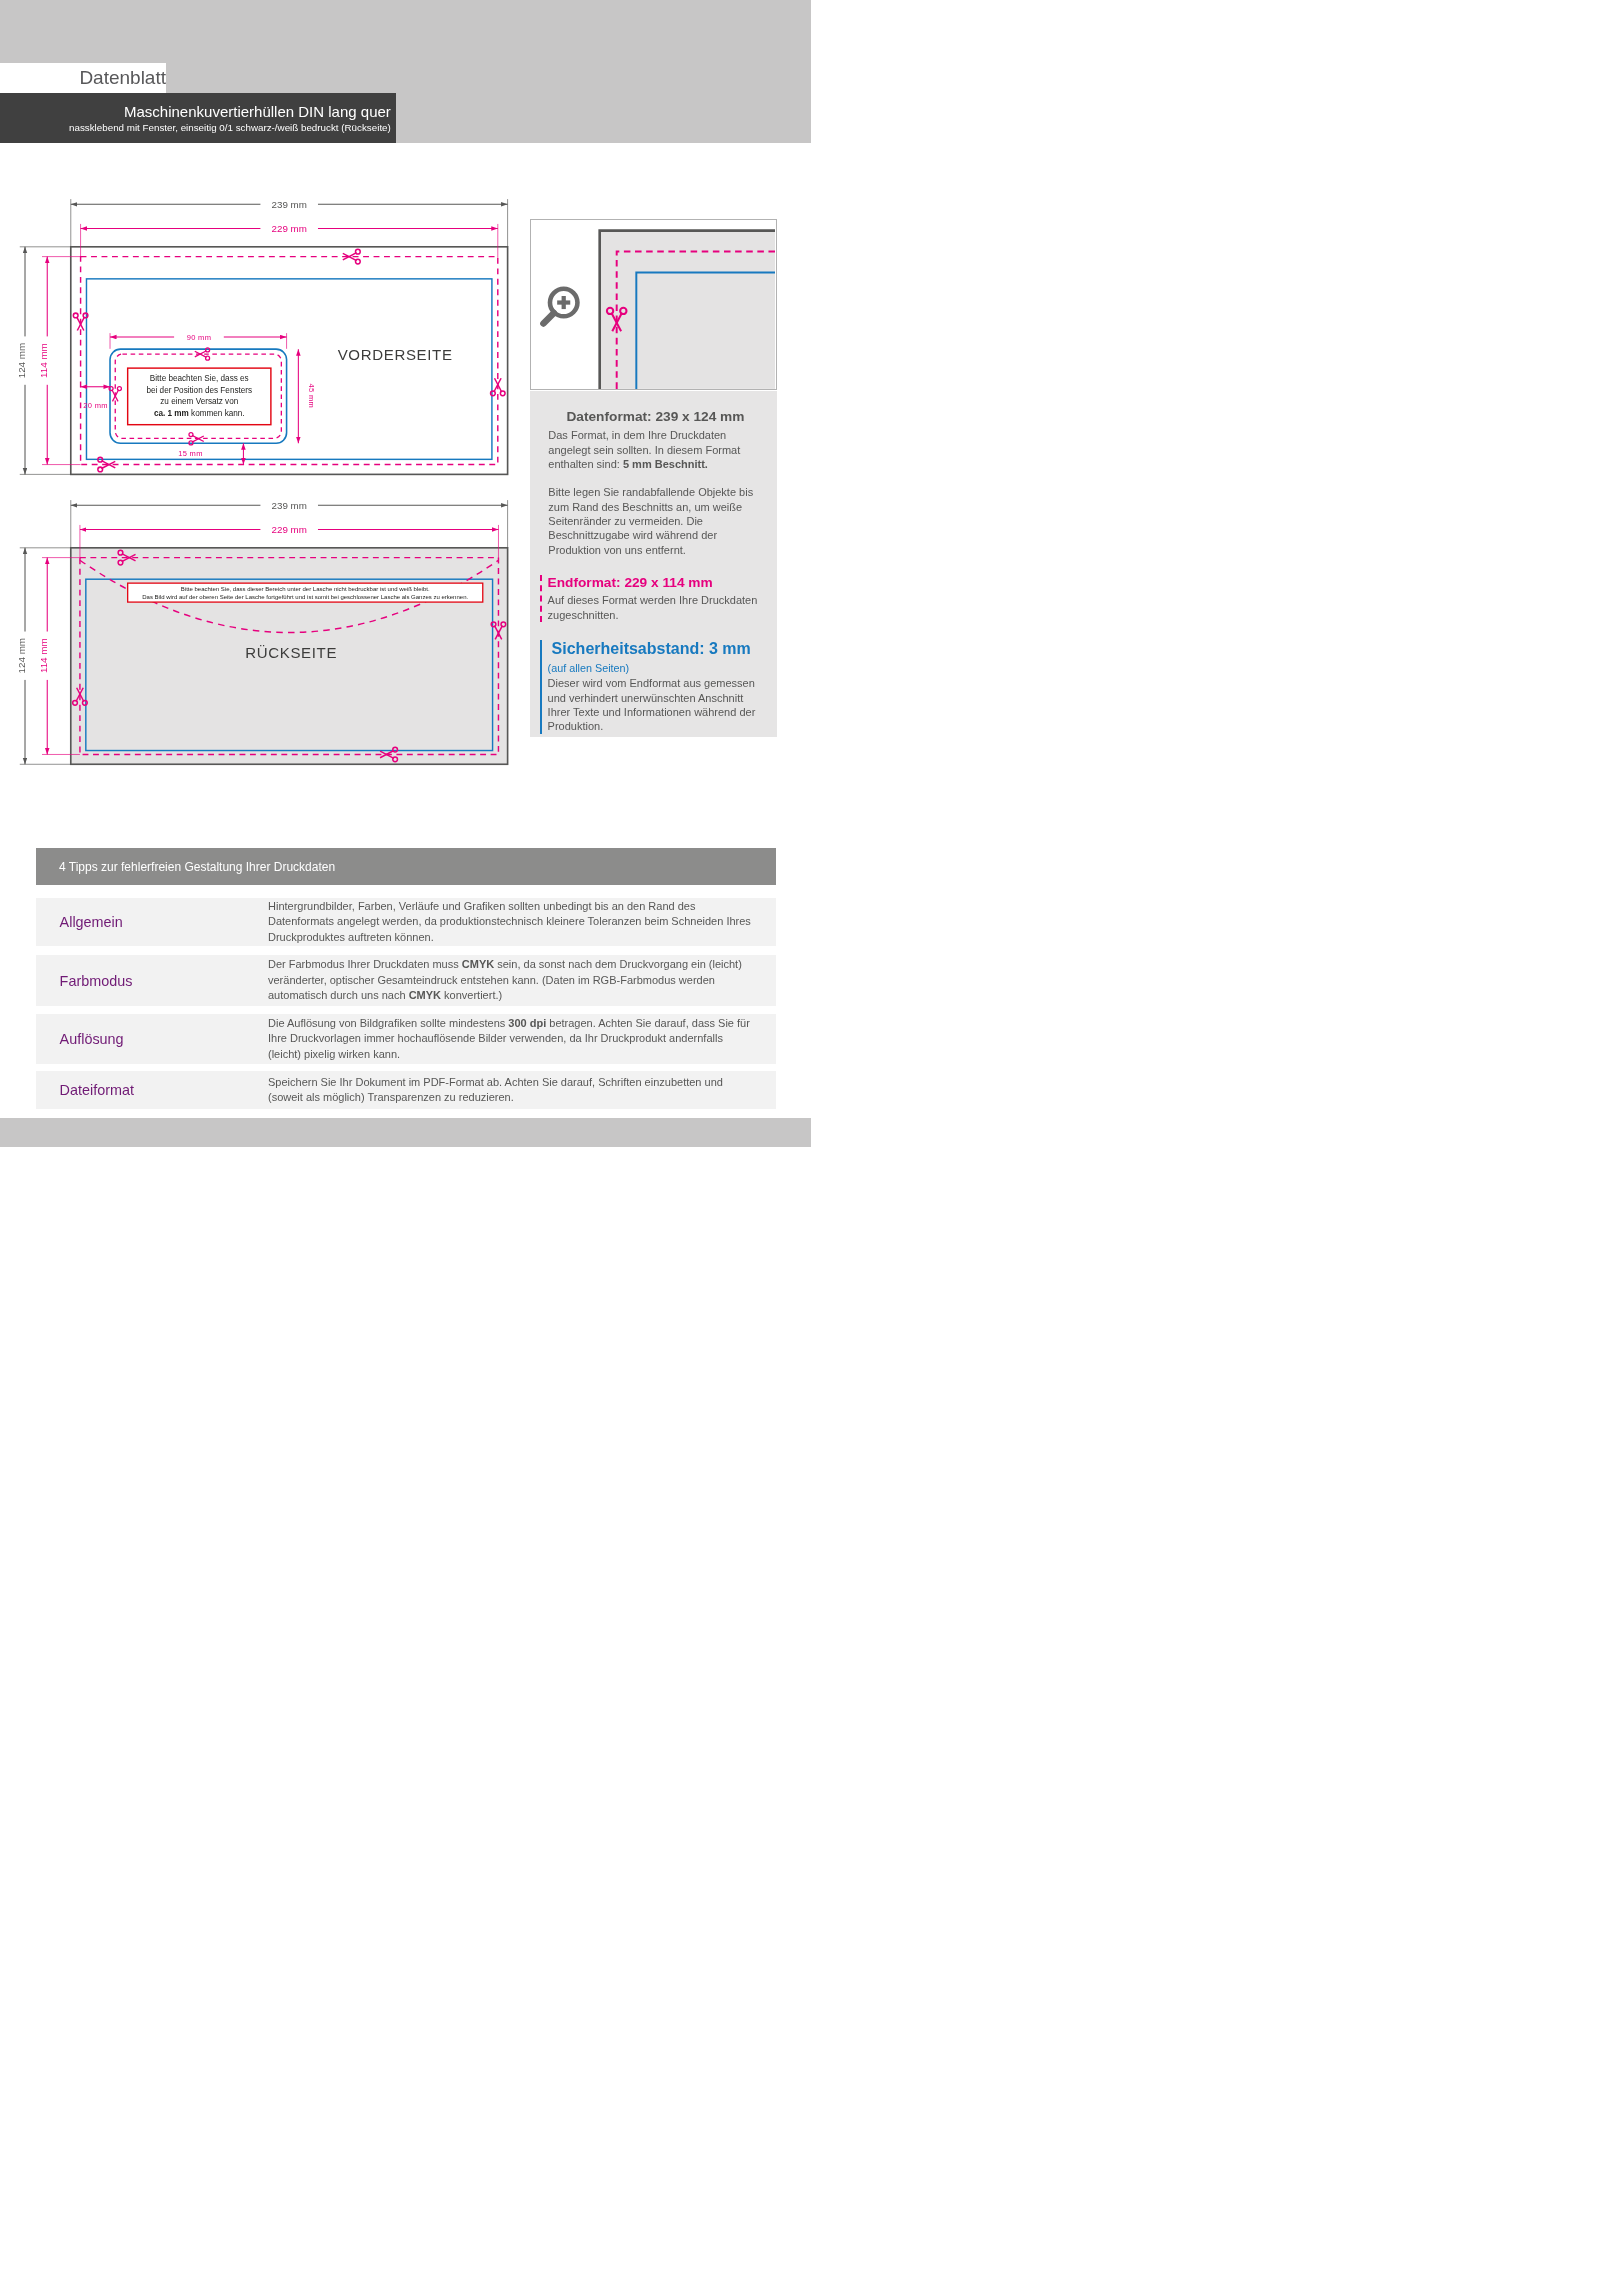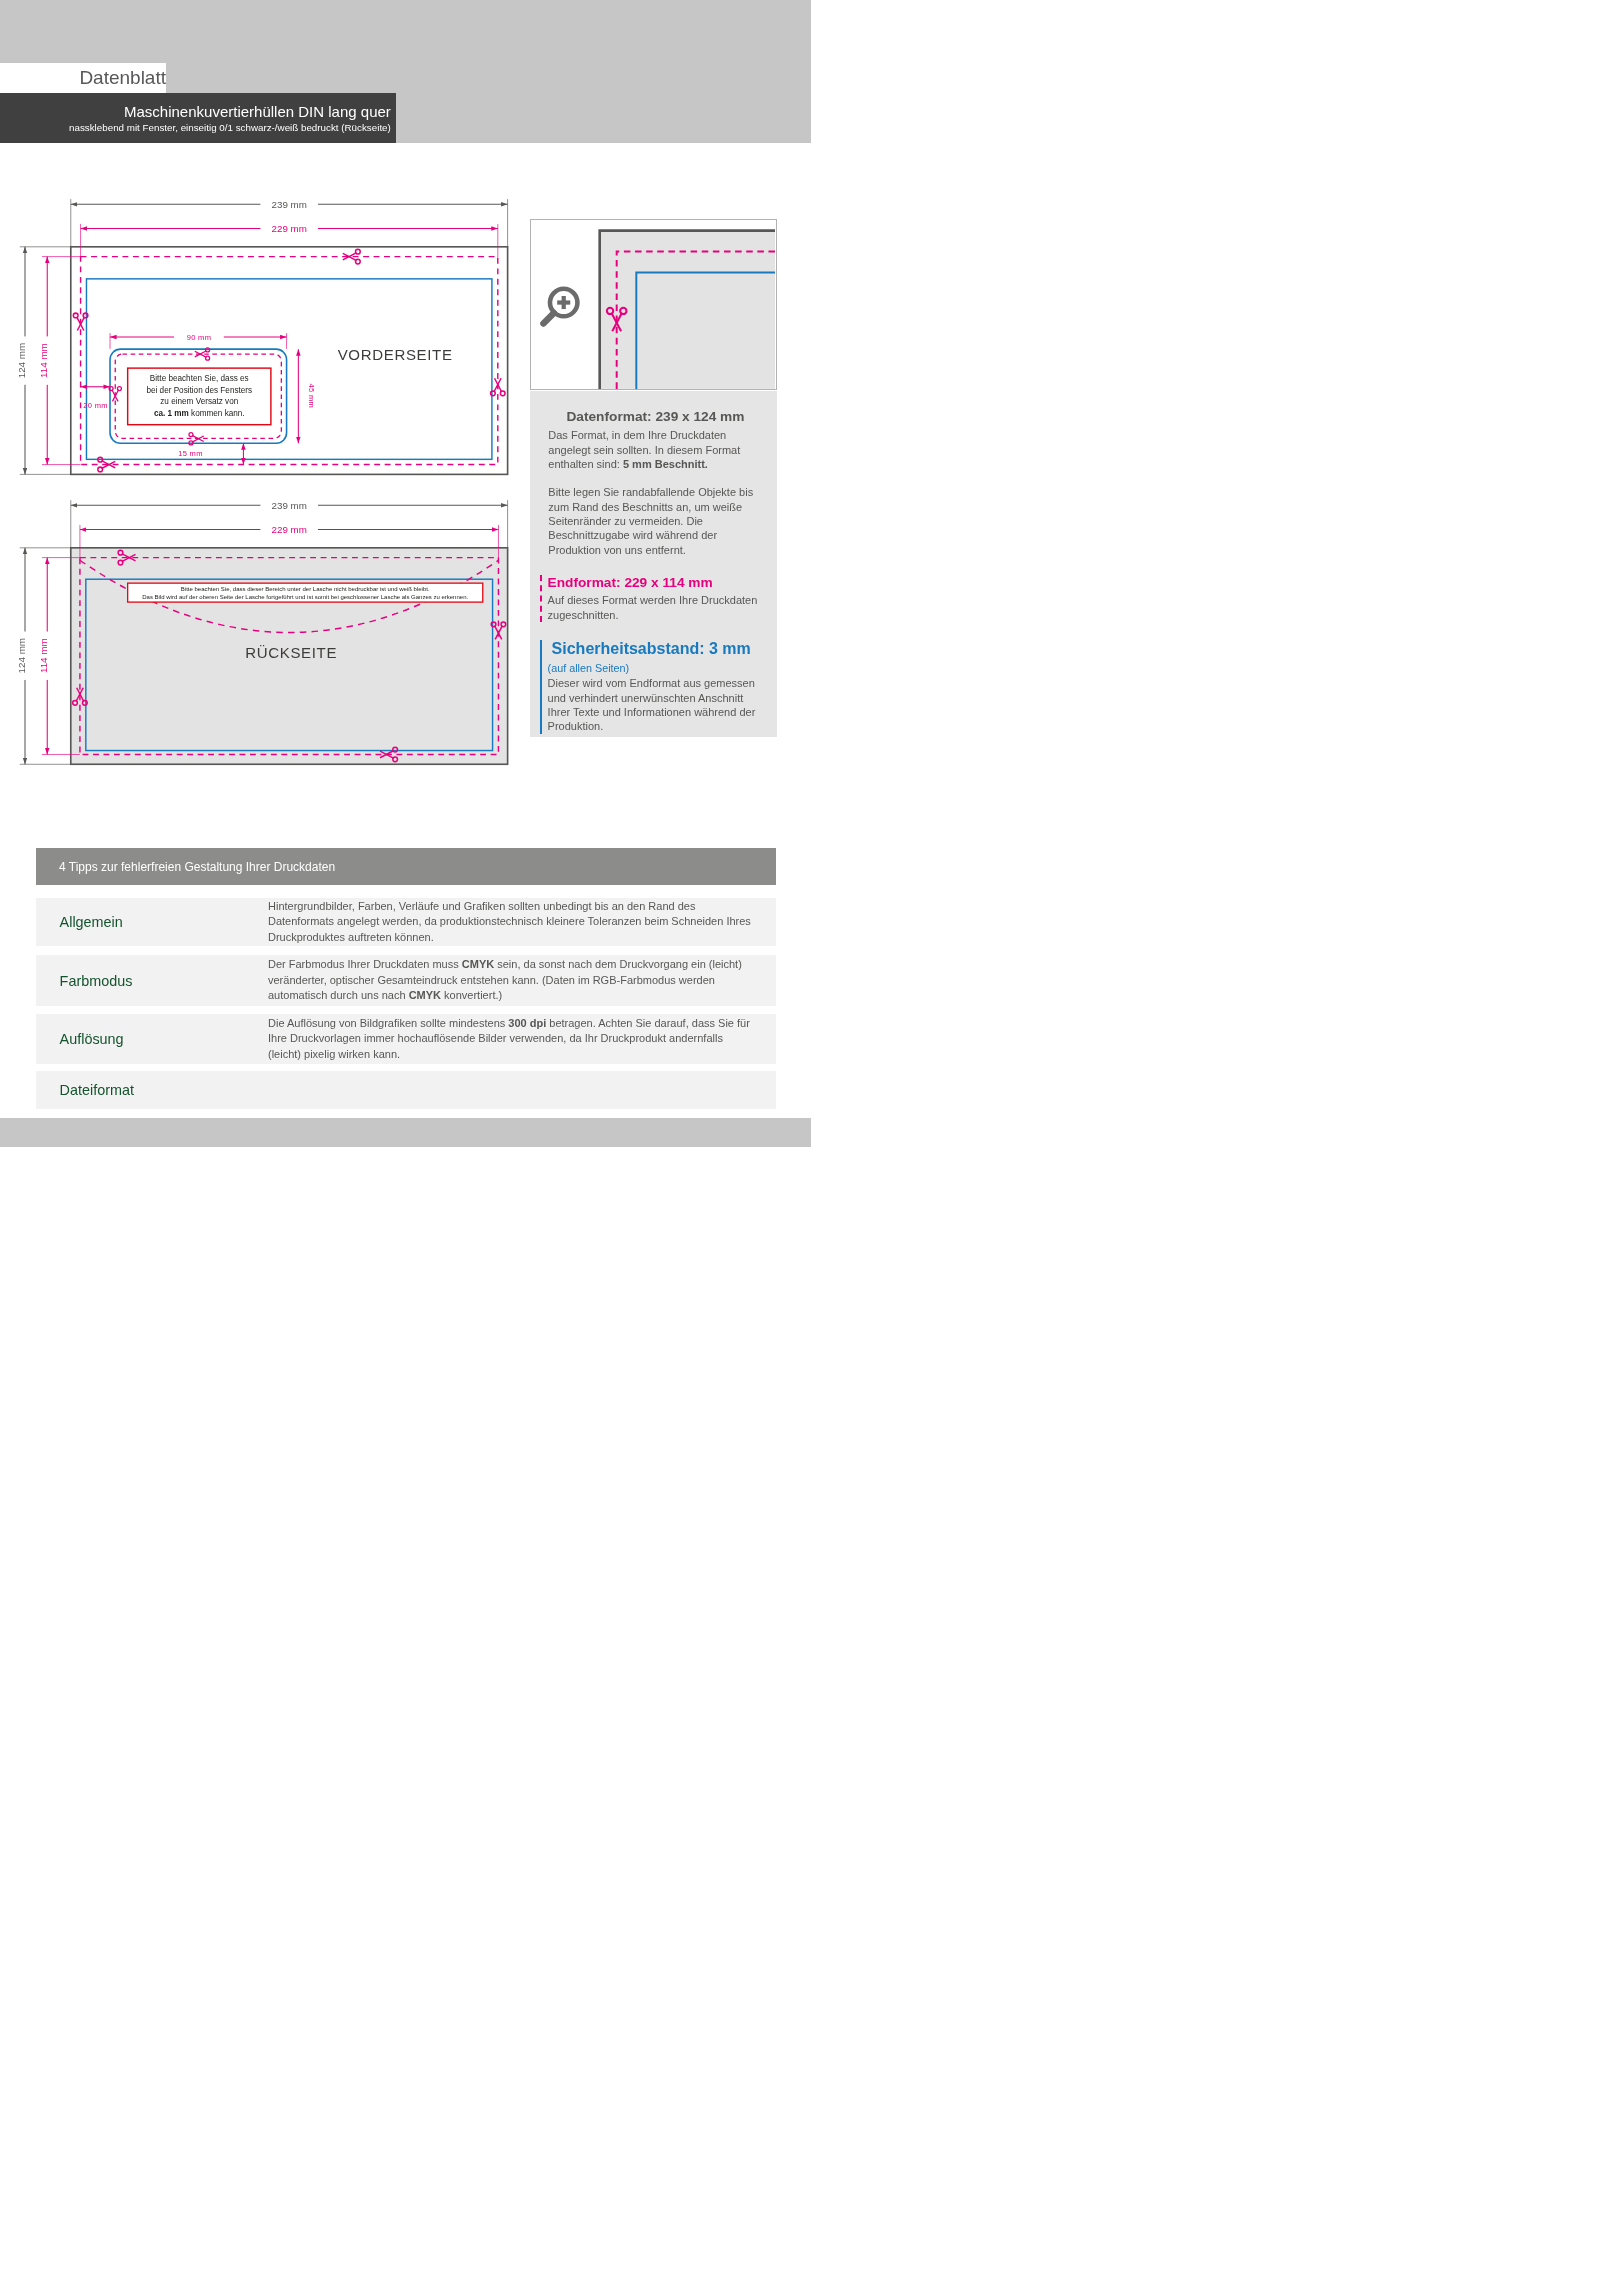--- a/index.html
+++ b/index.html
@@ -28,21 +28,21 @@
   .blk-end{border-left:2.6px dashed #e6007e;}
   .blk-sich{border-left:2.6px solid #1779bf;}
   .be-title{font-size:13.7px;font-weight:700;color:#e6007e;margin:0 0 3.3px 0;}
   .bs-title{font-size:16px;font-weight:700;color:#1779bf;margin:4px;}
   .bs-sub{font-size:10.8px;color:#1779bf;margin:1.3px 0 2.6px 0;}
   
   .tips-banner{position:absolute;left:36px;top:848px;width:740px;height:37px;background:#8c8c8b;
                display:flex;align-items:center;}
   .tips-banner span{color:#fff;font-size:12px;padding-left:23px;}
   .tip-row{position:absolute;left:36px;width:740px;background:#f2f2f2;display:flex;align-items:center;box-sizing:border-box;}
-  .tip-label{width:232px;padding-left:23.6px;font-size:14.4px;color:#14532d;box-sizing:border-box;flex:none;}
+  .tip-label{width:232px;padding-left:23.6px;font-size:14.4px;color:#701a75;box-sizing:border-box;flex:none;}
   .tip-text{flex:1;padding-right:22px;font-size:11px;line-height:1.4;color:#575756;}
   .b{font-weight:700;}
   .footer-band{position:absolute;left:0;top:1118px;width:811px;height:29.4px;background:#c7c6c6;}
   
   svg text{font-family:"Liberation Sans", sans-serif;}
   .dimG{stroke:#575756;stroke-width:1.6;}
   .dimM{stroke:#e6007e;stroke-width:1.6;}
   .projG{stroke:#575756;stroke-width:1;}
   .projM{stroke:#e6007e;stroke-width:1;}
   .lblG{fill:#575756;font-size:15px;}
@@ -248,17 +248,18 @@
   <div class="tip-row" style="top:955px;height:51px;">
     <div class="tip-label">Farbmodus</div>
     <div class="tip-text"><span>Der Farbmodus Ihrer Druckdaten muss </span><span class="b">CMYK</span><span> sein, da sonst nach dem Druckvorgang ein (leicht) veränderter, optischer Gesamteindruck entstehen kann. (Daten im RGB-Farbmodus werden automatisch durch uns nach </span><span class="b">CMYK</span><span> konvertiert.)</span></div>
   </div>
   <div class="tip-row" style="top:1014px;height:50px;">
     <div class="tip-label">Auflösung</div>
     <div class="tip-text"><span>Die Auflösung von Bildgrafiken sollte mindestens </span><span class="b">300 dpi</span><span> betragen. Achten Sie darauf, dass Sie für Ihre Druckvorlagen immer hochauflösende Bilder verwenden, da Ihr Druckprodukt andernfalls (leicht) pixelig wirken kann.</span></div>
   </div>
   <div class="tip-row" style="top:1071px;height:38px;">
     <div class="tip-label">Dateiformat</div>
+    <div class="tip-text"><span>Speichern Sie Ihr Dokument im PDF-Format ab. Achten Sie darauf, Schriften einzubetten und (soweit als möglich) Transparenzen zu reduzieren.</span></div>
   </div>
 
   <div class="footer-band"></div>
 </div>
 
 
 </body></html>

